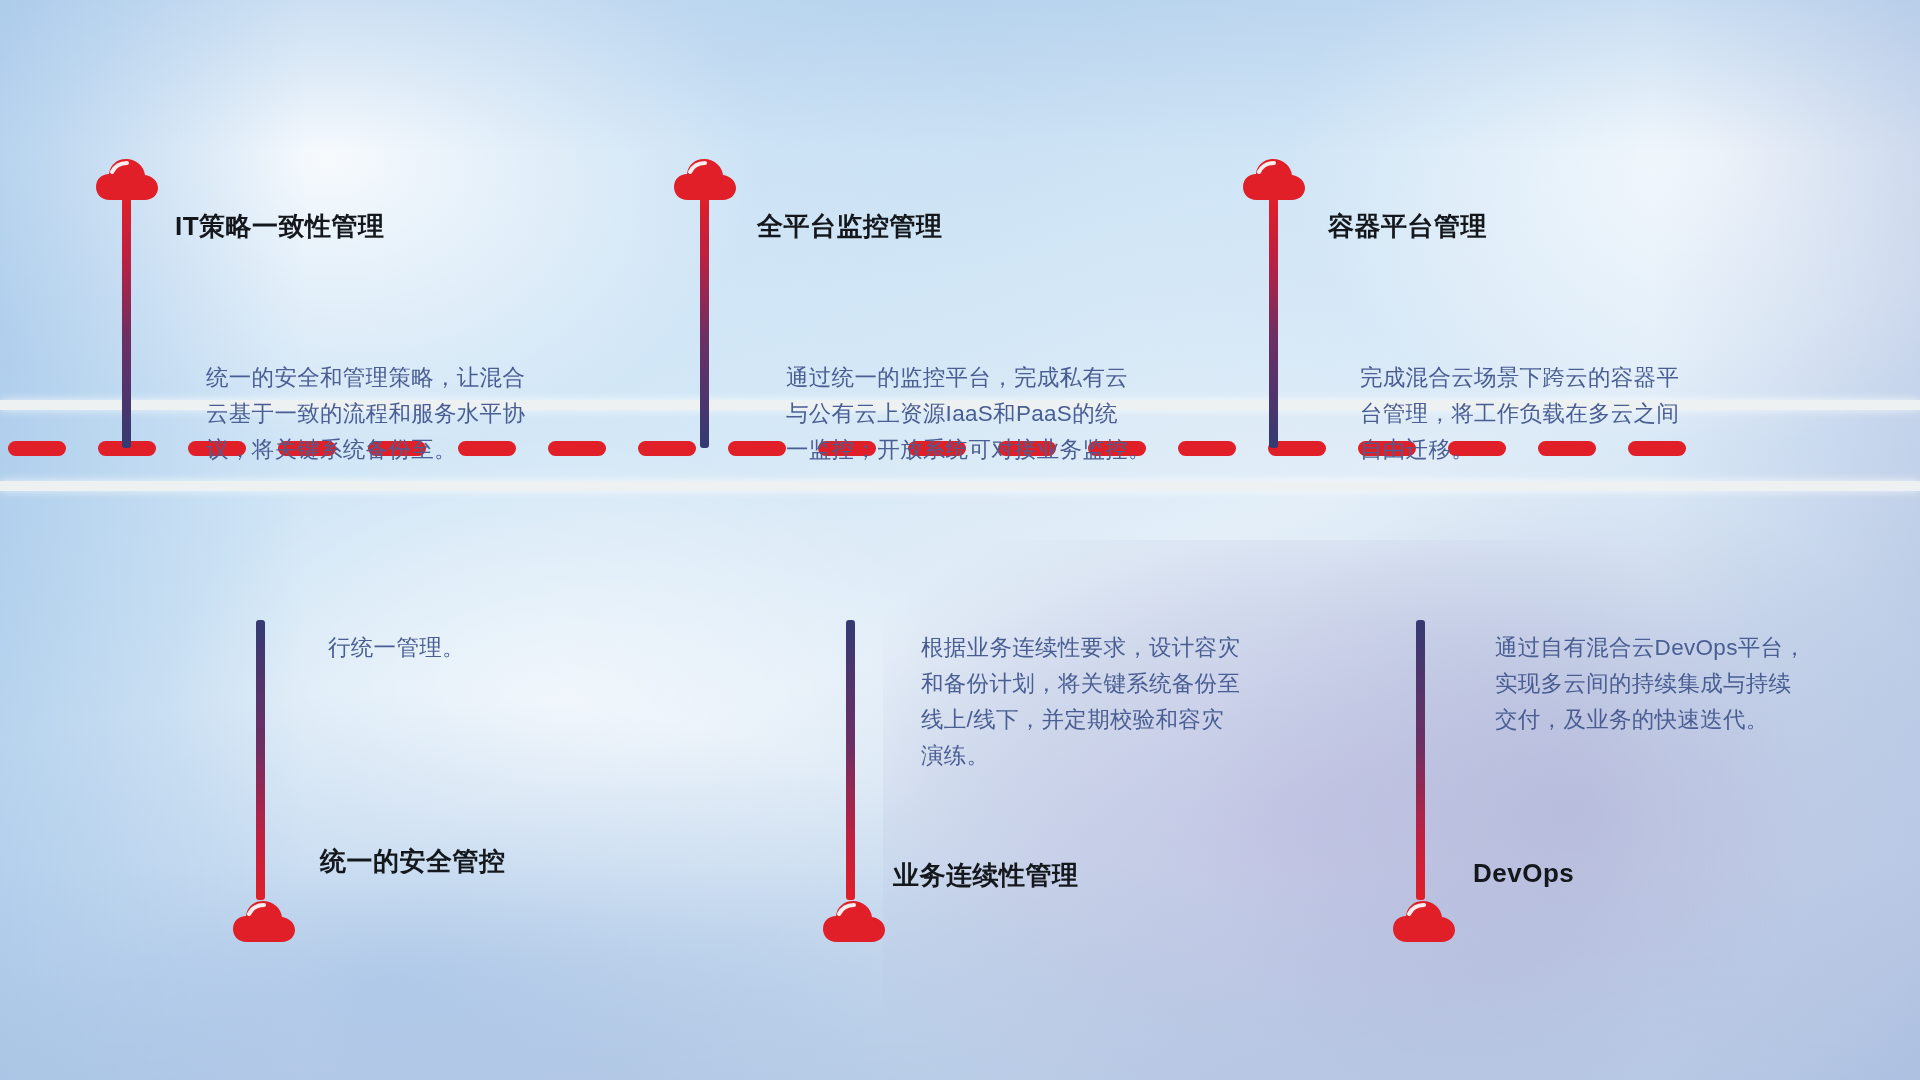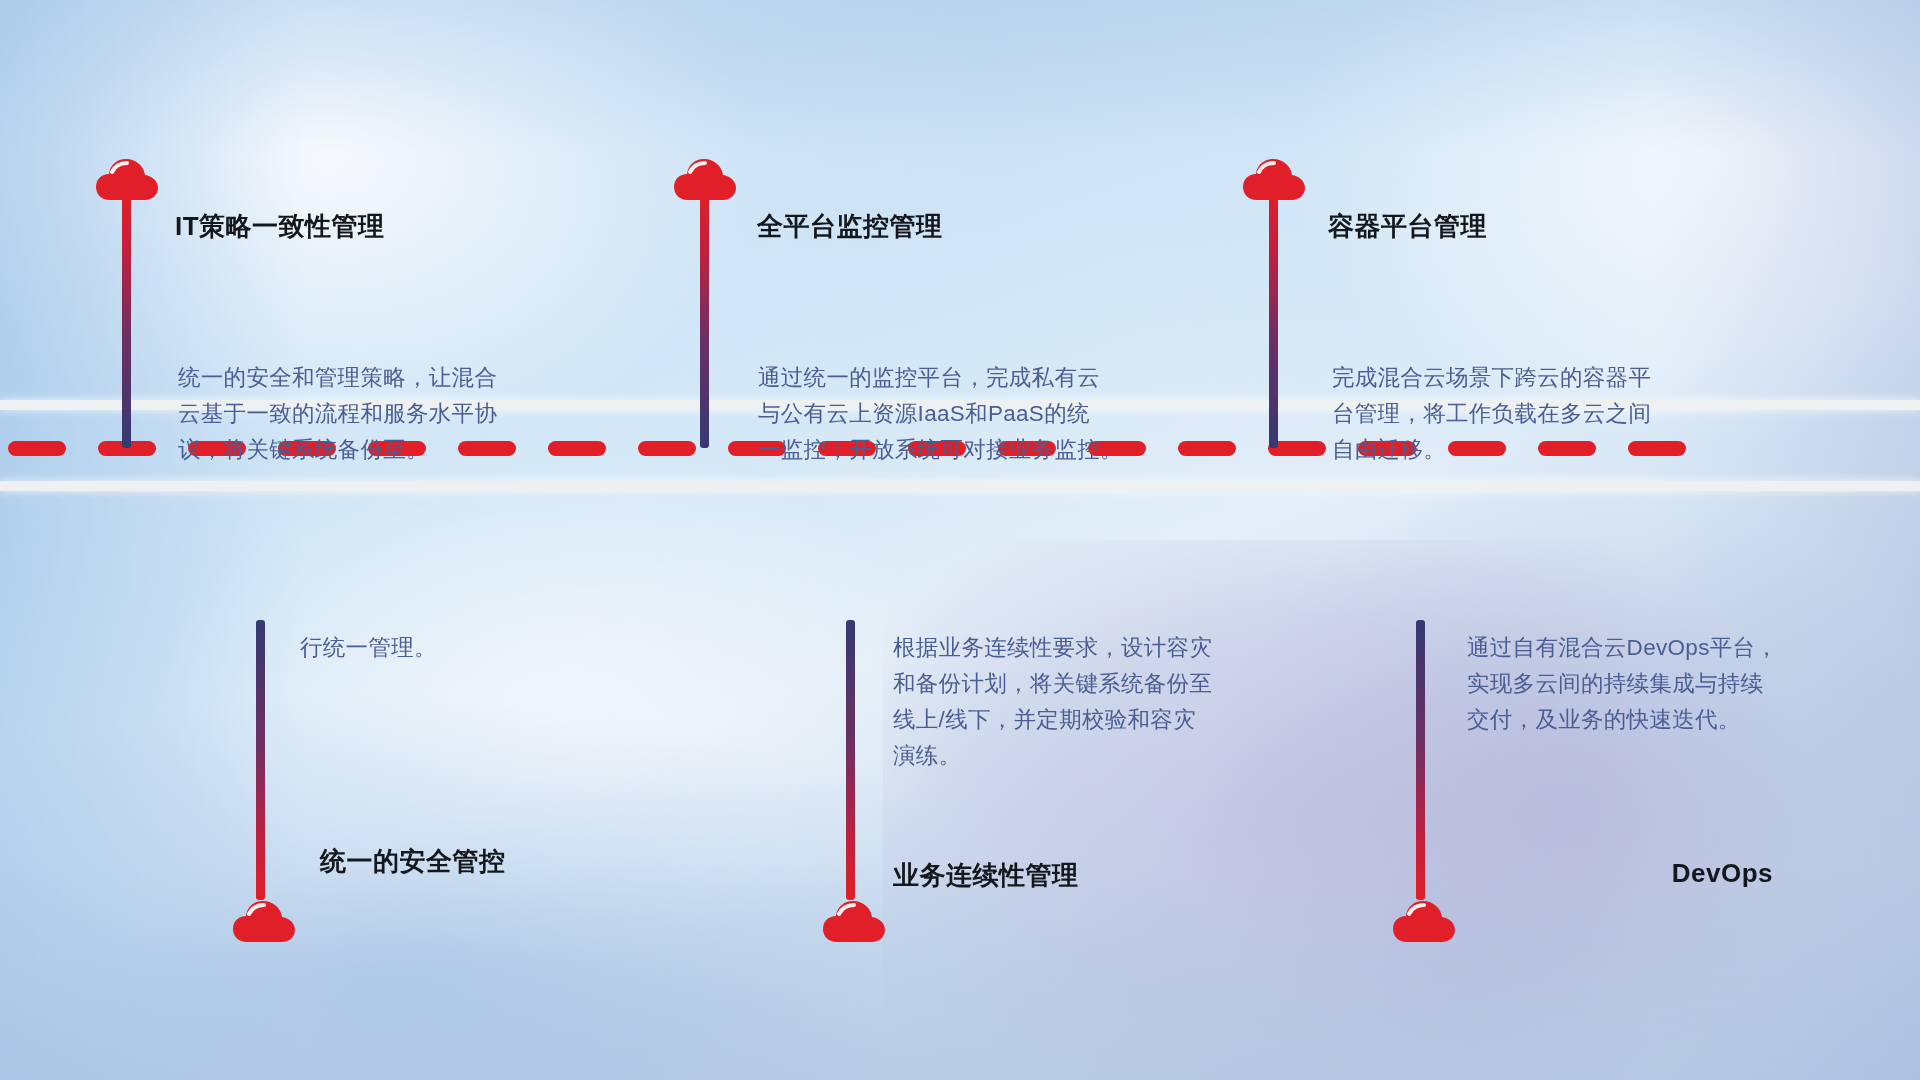--- a/index.html
+++ b/index.html
@@ -81,21 +81,21 @@
   }
 
   
   .block{ position:absolute; }
   .title{
     font-size:26px; font-weight:bold; color:#14181d; letter-spacing:.5px;
     white-space:nowrap;
     margin-top:36px;
   }
   .desc{
-    font-size:22.5px; line-height:36px; color:#4a5e93; letter-spacing:.3px;
+    font-size:22.5px; line-height:36px; color:#4a5e93; letter-spacing:.3px;margin-left:28px;
   }
   .desc div{ white-space:nowrap; }
 </style>
 </head>
 <body>
 
 <div id="bg">
   <div class="bg-base"></div>
   <div class="bg-glow-a"></div>
   <div class="bg-glow-b"></div>
@@ -242,15 +242,15 @@
     </svg>
   </div>
 </div>
 <div class="block" style="left:1467px; top:630px; width:450px;">
   <div class="desc">
     <div>通过自有混合云DevOps平台，</div>
     <div>实现多云间的持续集成与持续</div>
     <div>交付，及业务的快速迭代。</div>
   </div>
 </div>
-<div class="block" style="left:1473px; top:822px; width:300px;text-align:right;">
+<div class="block" style="left:1473px; top:822px; width:300px;">
   <div class="title">DevOps</div>
 </div>
 
 </body></html>

